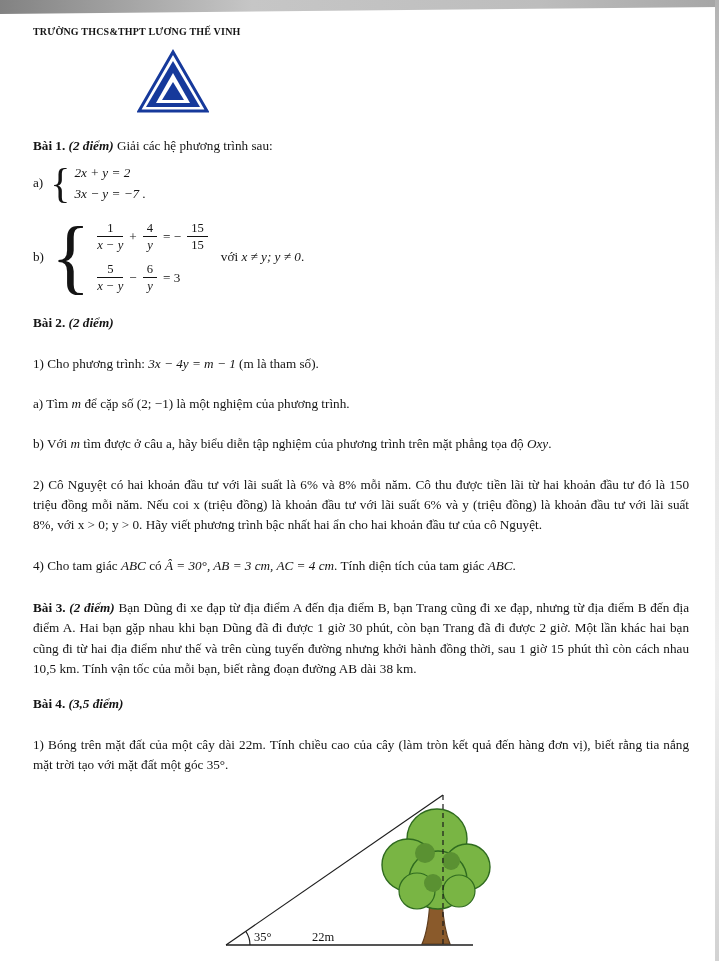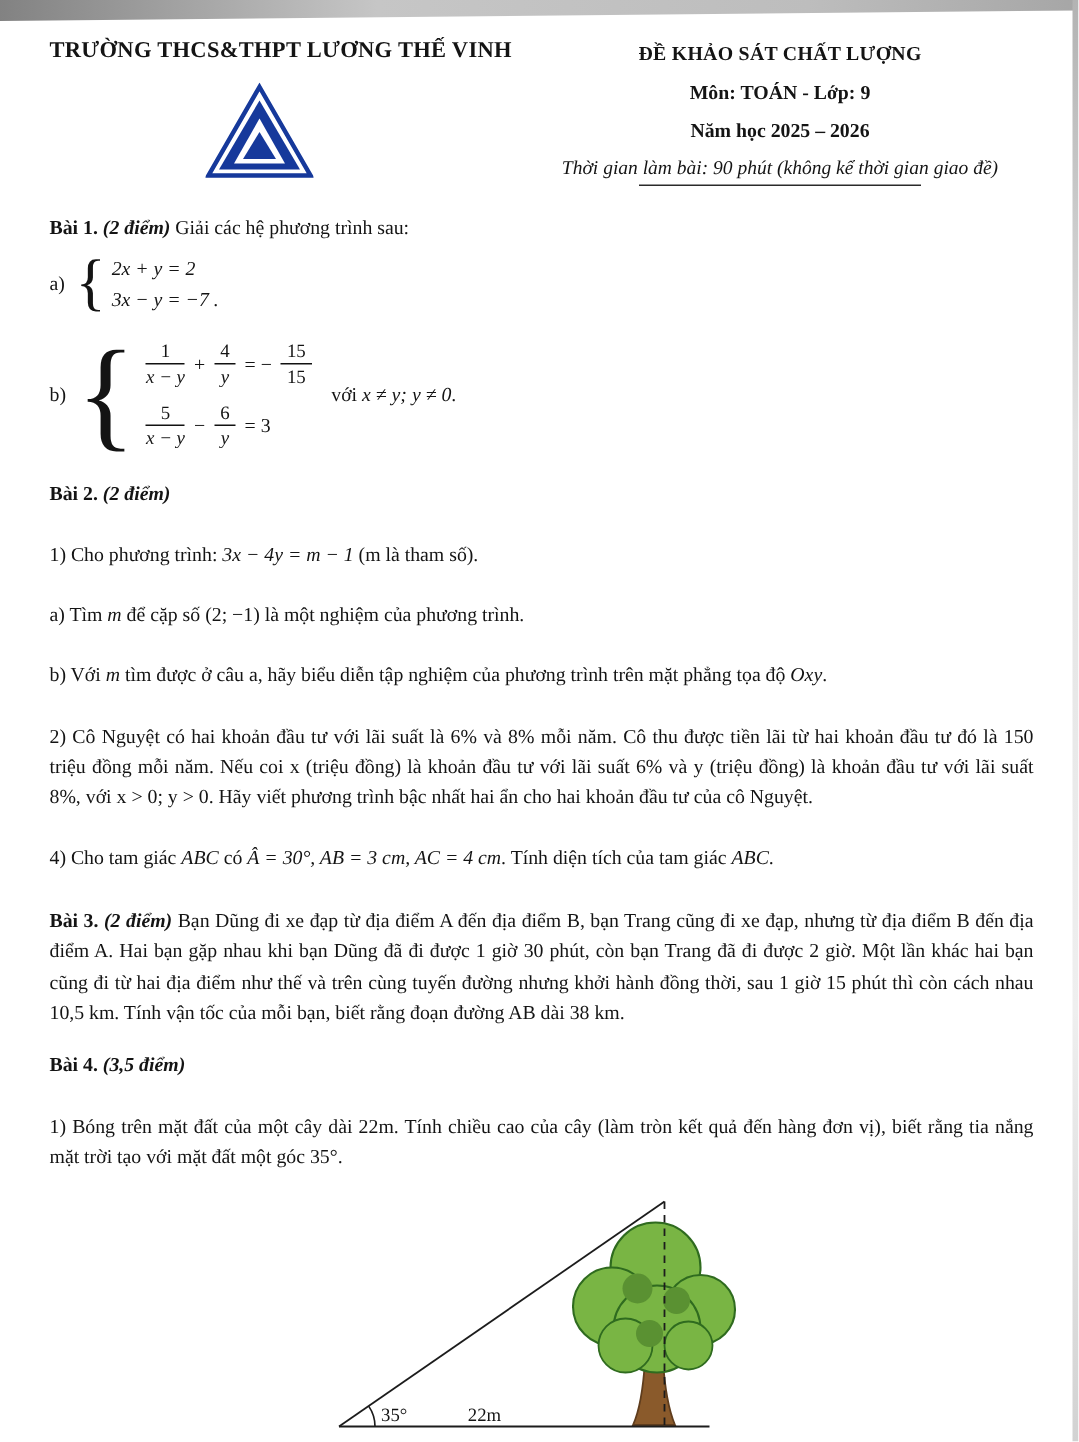--- a/index.html
+++ b/index.html
@@ -24,21 +24,21 @@
   }
   .page{ position:absolute; inset:0; padding:26px 30px 0 33px; }
 
   .b{ font-weight:bold; }
   .math{ font-style:italic; }
   .pts{ font-weight:bold; font-style:italic; }
 
   
   .hdr{ display:flex; }
   .hdr-left{ width:318px; }
-  .school{ font-size:15px; font-weight:bold; letter-spacing:.2px; }
+  .school{ font-size:10px; font-weight:bold; letter-spacing:.2px; }
   .logo{ margin:12px 0 0 104px; display:block; }
   .hdr-right{ flex:1; text-align:center; padding-top:2px; }
   .exam-title{ font-size:13.2px; font-weight:bold; letter-spacing:.2px; }
   .subject{ font-size:13.2px; font-weight:bold; margin-top:10px; }
   .year{ font-size:13.2px; font-weight:bold; margin-top:9px; }
   .duration{ font-size:13px; font-style:italic; margin-top:9px; white-space:nowrap; }
   .dur-line{ width:188px; border-top:1px solid #2a2a2a; margin:3px auto 0; }
 
   
   .sec{ font-size:13.2px; line-height:1.54; }
@@ -76,27 +76,20 @@
 
   <div class="hdr">
     <div class="hdr-left">
       <div class="school">TRƯỜNG THCS&amp;THPT LƯƠNG THẾ VINH</div>
       <svg class="logo" width="72" height="72" viewBox="0 0 72 72">
         <polygon points="36,3 70,62 2,62" fill="none" stroke="#16399b" stroke-width="3"></polygon>
         <polygon points="36,12 63,58 9,58" fill="#16399b"></polygon>
         <polygon points="36,24 53,54 19,54" fill="#ffffff"></polygon>
         <polygon points="36,33 47,51 25,51" fill="#16399b"></polygon>
       </svg>
-    </div>
-    <div class="hdr-right">
-      <div class="exam-title">ĐỀ KHẢO SÁT CHẤT LƯỢNG</div>
-      <div class="subject">Môn: TOÁN - Lớp: 9</div>
-      <div class="year">Năm học 2025 – 2026</div>
-      <div class="duration">Thời gian làm bài: 90 phút (không kể thời gian giao đề)</div>
-      <div class="dur-line"></div>
     </div>
   </div>
 
   <div class="sec heading">
     <span class="b">Bài 1.</span>
     <span class="pts">(2 điểm)</span>
     <span>Giải các hệ phương trình sau:</span>
   </div>
 
   <div class="sec system">

